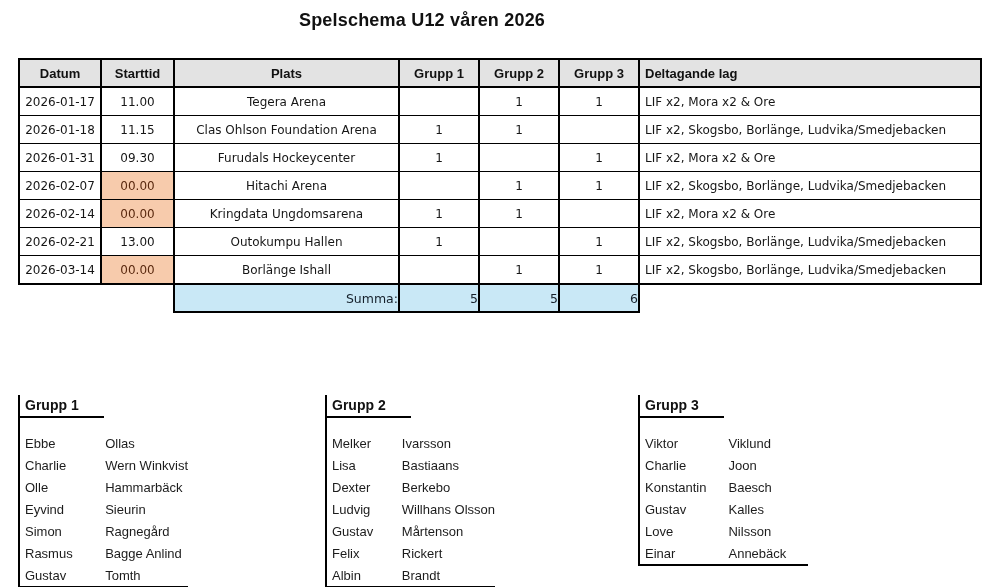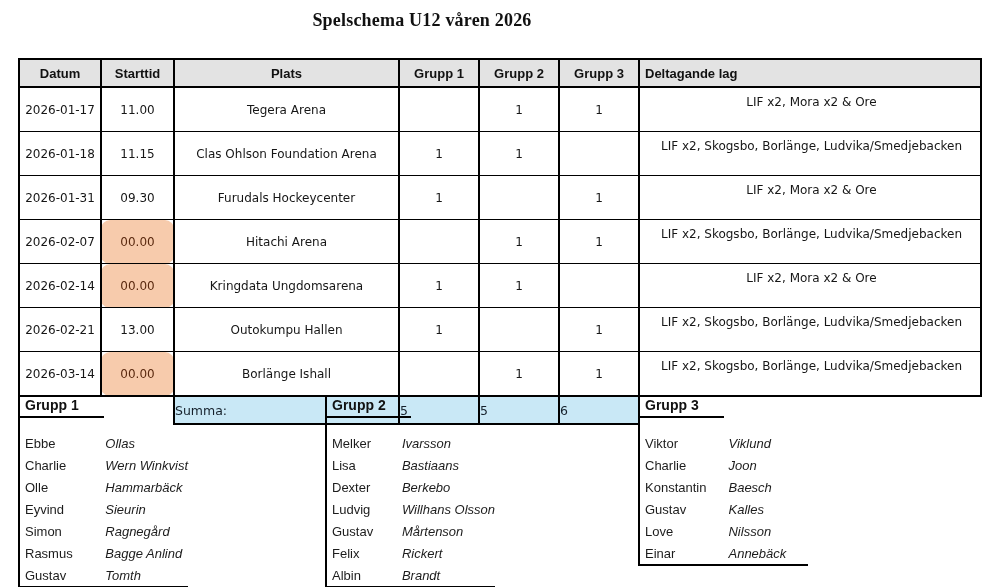--- a/index.html
+++ b/index.html
@@ -6,21 +6,21 @@
     margin: 0; padding: 0;
     width: 1000px; height: 587px;
     background: #ffffff;
     font-family: "DejaVu Sans", sans-serif;
     position: relative;
     overflow: hidden;
   }
   .title {
     position: absolute; top: 10px; left: 0; width: 844px;
     text-align: center;
-    font-family: Liberation Serif, serif;
+    font-family: Liberation Sans, sans-serif;
     font-weight: bold; font-size: 18px; color: #111;
     letter-spacing: 0.2px;
   }
   table.schedule {
     position: absolute; left: 18px; top: 58px;
     border-collapse: collapse; table-layout: fixed;
   }
   table.schedule th {
     border: 2px solid var(--border, #000);
     background: var(--header-bg, #E3E3E3);
@@ -29,30 +29,29 @@
     height: 26px; text-align: center; padding: 0;
   }
   table.schedule th.lag-h { text-align: left; padding-left: 5px; }
   table.schedule td.c {
     border: 1px solid var(--border, #000);
     border-left-width: 2px; border-right-width: 2px;
     text-align: center; font-size: 12px; color: #161616;
     height: 27px; padding: 0; background: #fff;
     overflow: hidden; white-space: nowrap;
   }
-  table.schedule td.lag { text-align: center; padding: 0 2px 16px 5px; }
+  table.schedule td.lag { text-align: left; padding: 0 2px 0 5px; }
   table.schedule td.tbd {
     background: var(--highlight-bg, #F7CBAC);
     color: var(--highlight-text, #5B2A10);
-    border-radius: 9px;
   }
   tr.summa-row td.s {
     border: 2px solid var(--border, #000);
     background: var(--summa-bg, #C9E8F6);
-    text-align: left; font-size: 12.5px; color: #15202b;
+    text-align: right; font-size: 12.5px; color: #15202b;
     height: 26px; padding: 0;
   }
   tr.summa-row td.blank {
     border: none;
     border-top: 2px solid var(--border, #000);
     background: transparent;
   }
   .group {
     position: absolute; top: 395px; width: 170px;
     border-left: 2px solid var(--border, #000);
@@ -65,21 +64,21 @@
     border-bottom: 2px solid var(--border, #000);
     width: 84px; box-sizing: border-box;
     padding: 2px 0 3px 5px;
   }
   table.roster { border-collapse: collapse; margin-top: 14px; }
   table.roster td {
     font-size: 13px; color: #1c1c1c; height: 22px;
     padding: 0; vertical-align: middle; white-space: nowrap;
   }
   table.roster td.fn { width: 84px; padding-left: 5px; }
-  table.roster td.ln { width: 80px; font-style: italic; }
+  table.roster td.ln { width: 80px; }
 </style>
 </head>
 <body>
 
 <div class="title">Spelschema U12 våren 2026</div>
 
 <table class="schedule">
   <colgroup>
     <col style="width:82px">
       <col style="width:73px">

